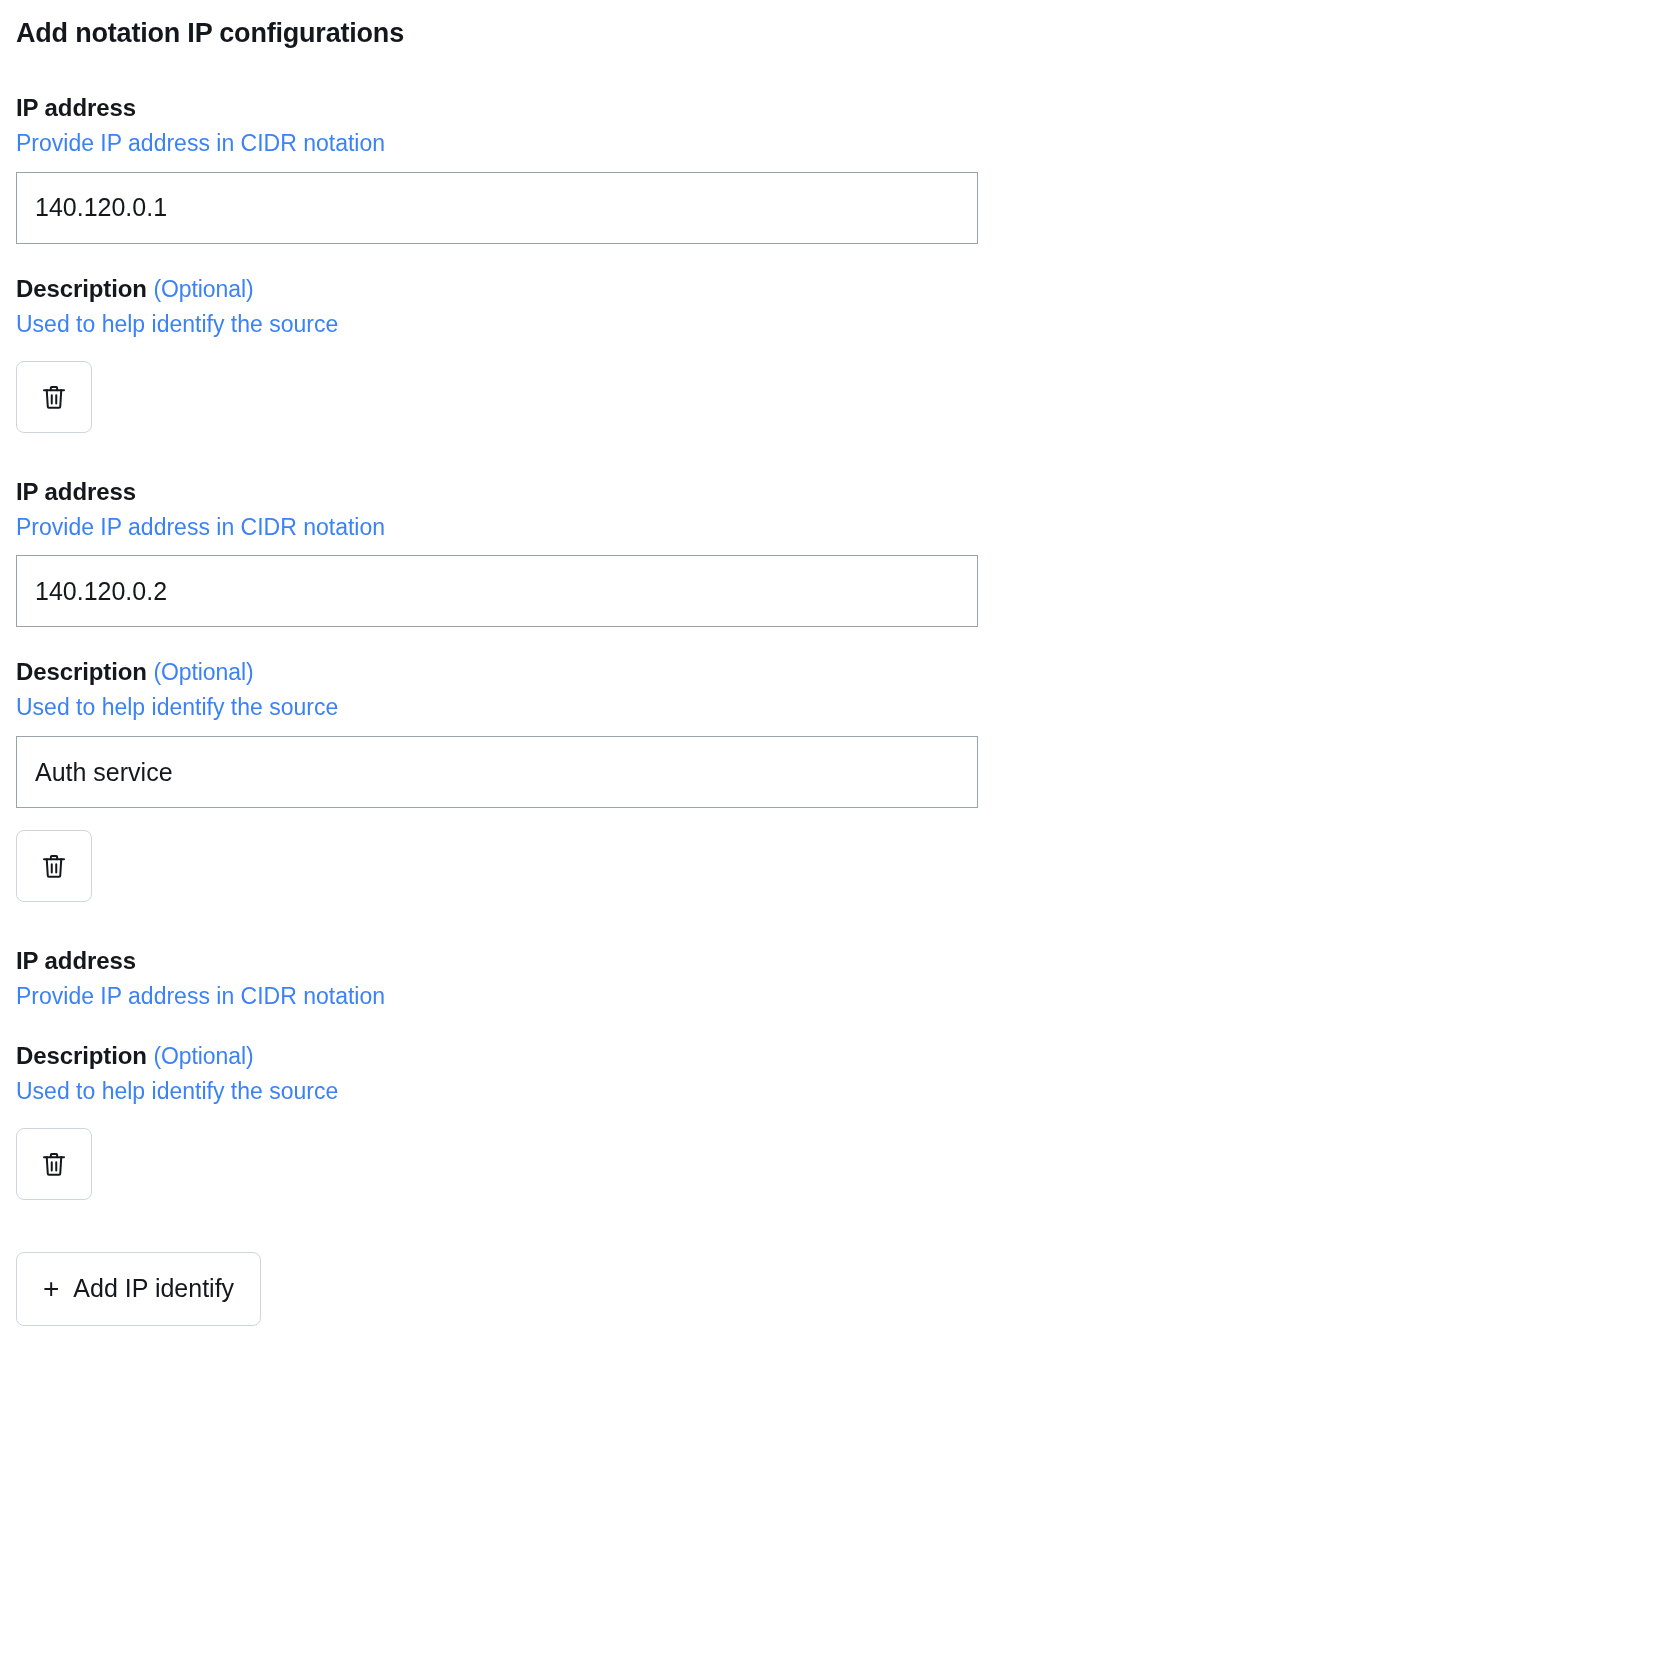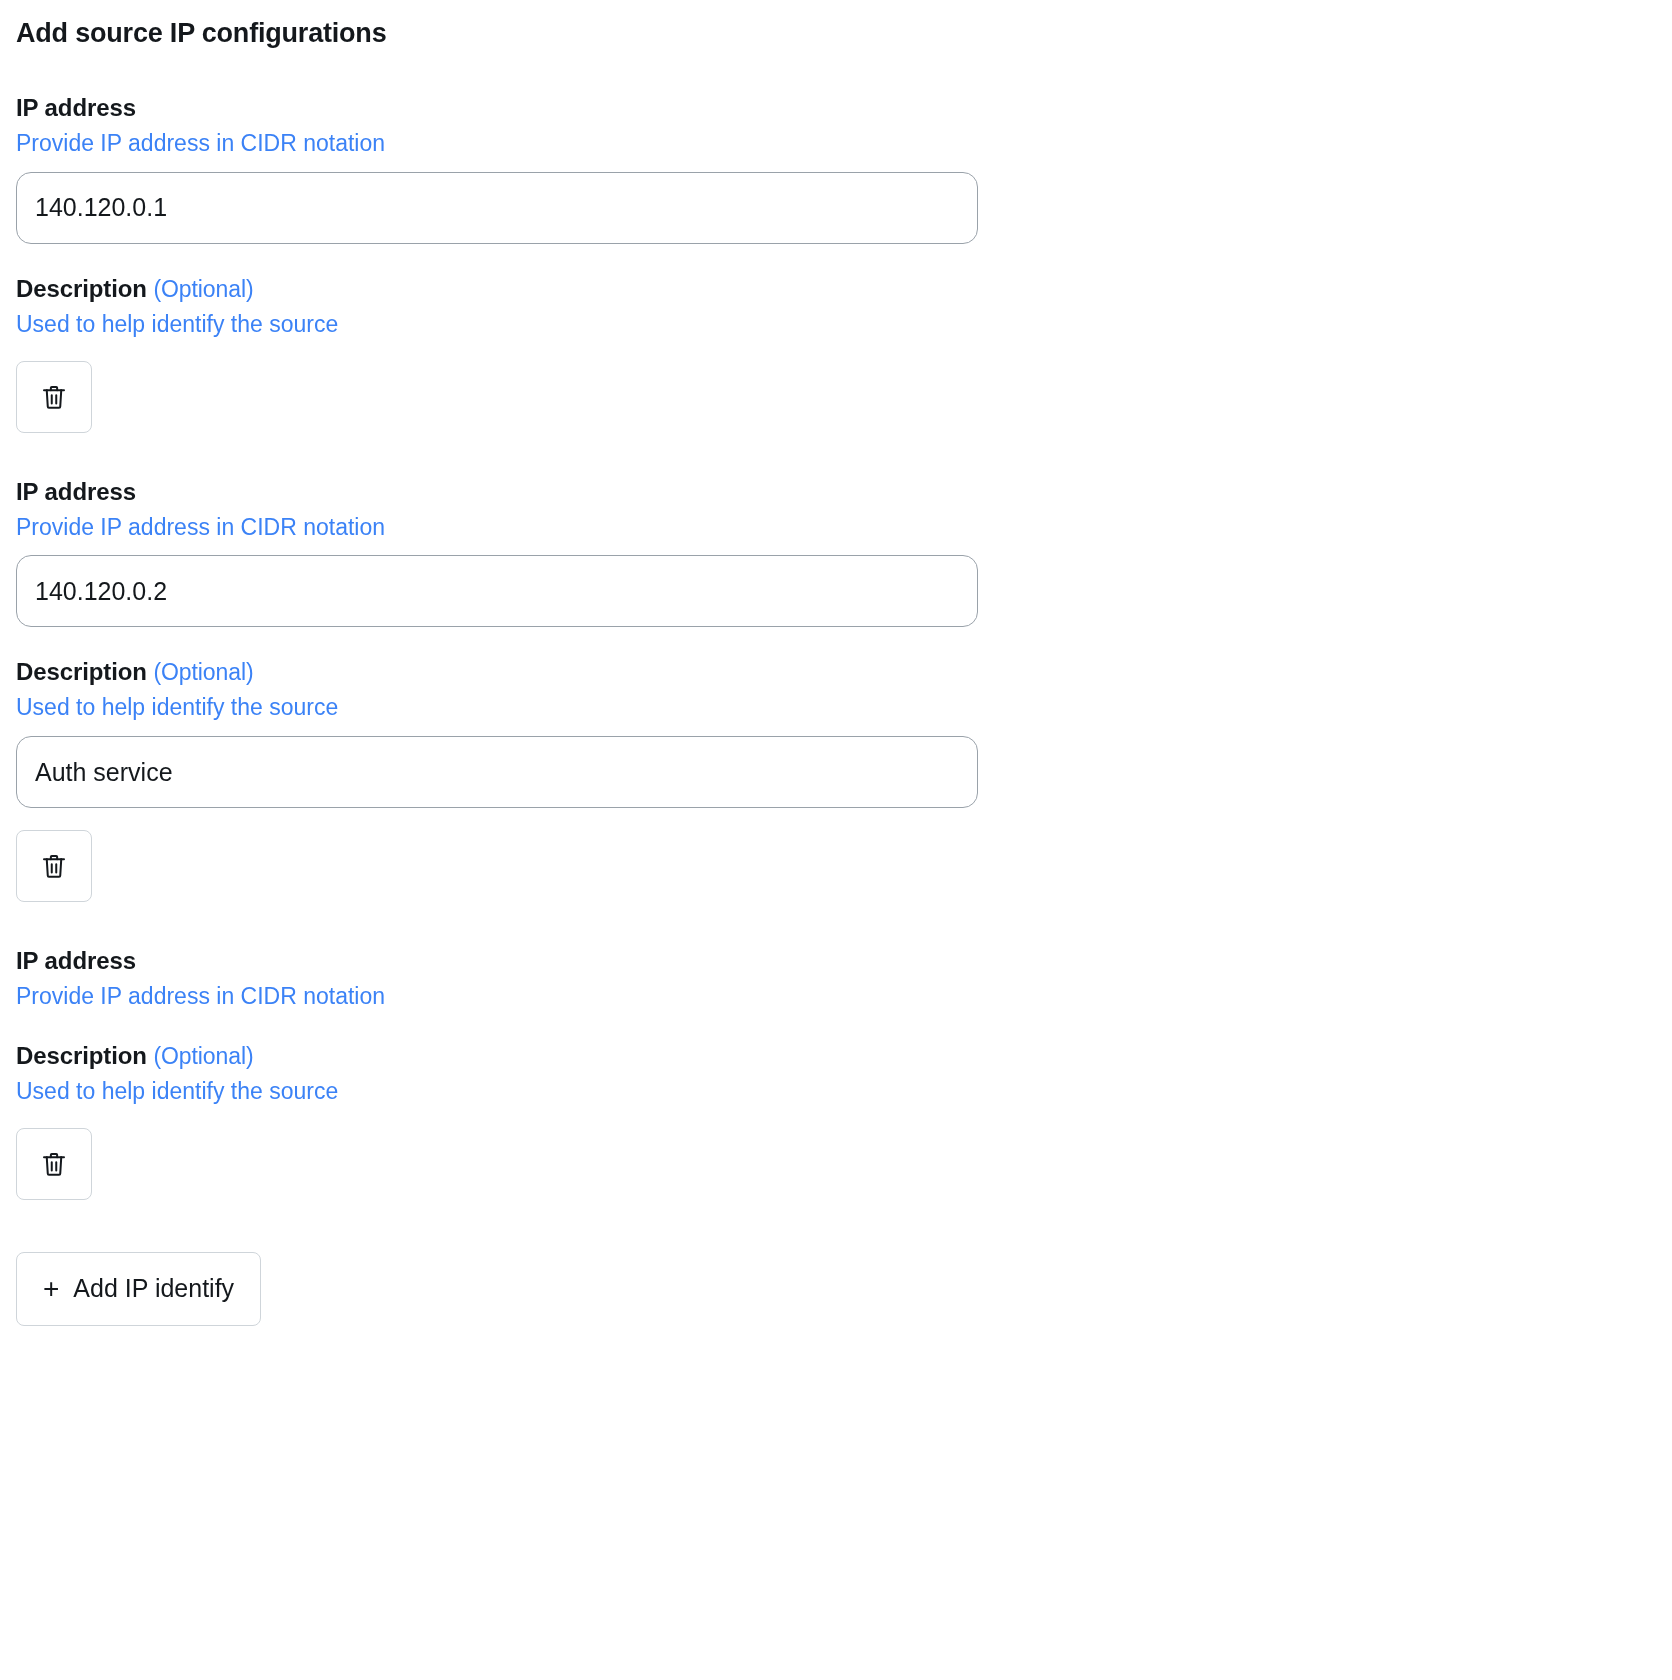--- a/index.html
+++ b/index.html
@@ -53,21 +53,21 @@
   .text-input {
     display: block;
     width: 962px;
     height: 72px;
     padding: 8px 18px;
     font-size: 25px;
     font-family: "Liberation Sans", sans-serif;
     color: #14181c;
     background: #ffffff;
     border: 1.6px solid #9aa2aa;
-    border-radius: 15px;
+    border-radius: 0;
     outline: none;
   }
   .text-input::placeholder { color: #9aa2aa; }
   .field-ip { margin-bottom: 30px; }
   .field-desc { margin-bottom: 22px; }
   .icon-btn {
     width: 76px;
     height: 72px;
     background: #ffffff;
     border: 1.6px solid #cfd5da;
@@ -99,21 +99,21 @@
     line-height: 1;
     color: #14181c;
     font-weight: normal;
   }
 </style>
 </head>
 <body>
 
 <div class="page">
 
-  <h1 class="form-title">Add source IP configurations</h1>
+  <h1 class="form-title">Add notation IP configurations</h1>
 
   
   <div class="group">
     <div class="field field-ip">
       <div class="label">IP address</div>
       <div class="help">Provide IP address in CIDR notation</div>
       <input class="text-input" type="text" value="140.120.0.1" style="">
     </div>
     <div class="field field-desc">
       <div class="label"><span>Description</span> <span class="optional">(Optional)</span></div>

